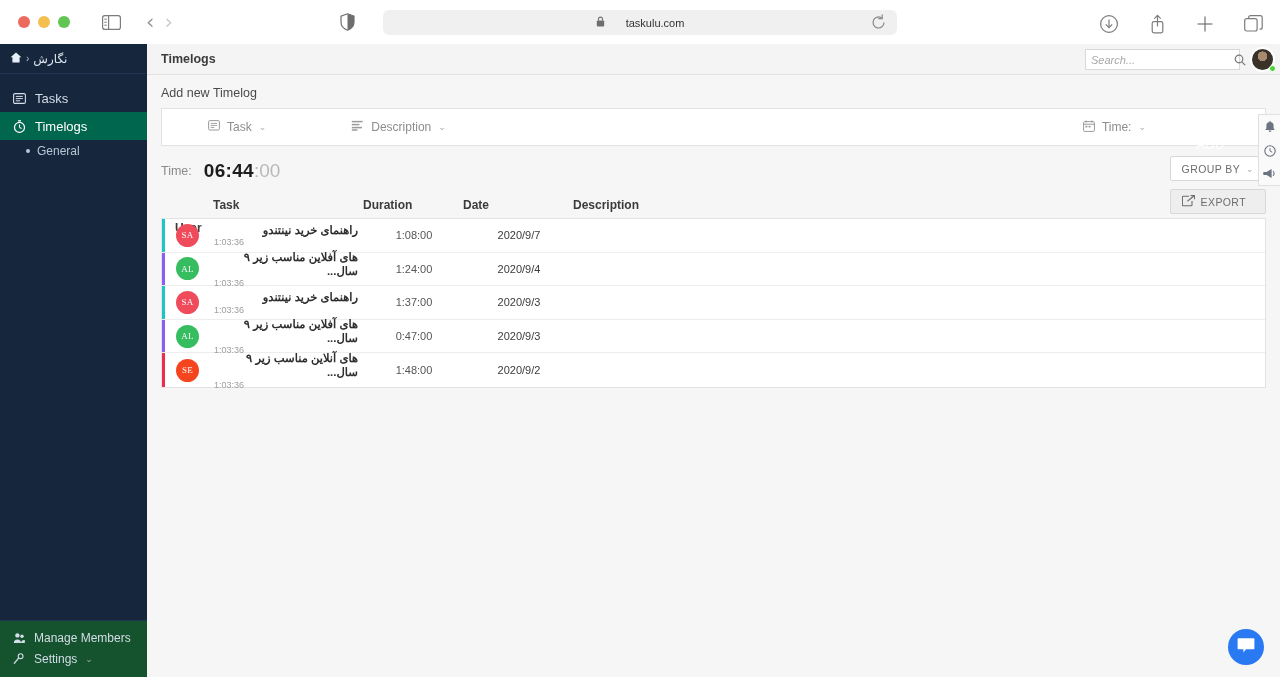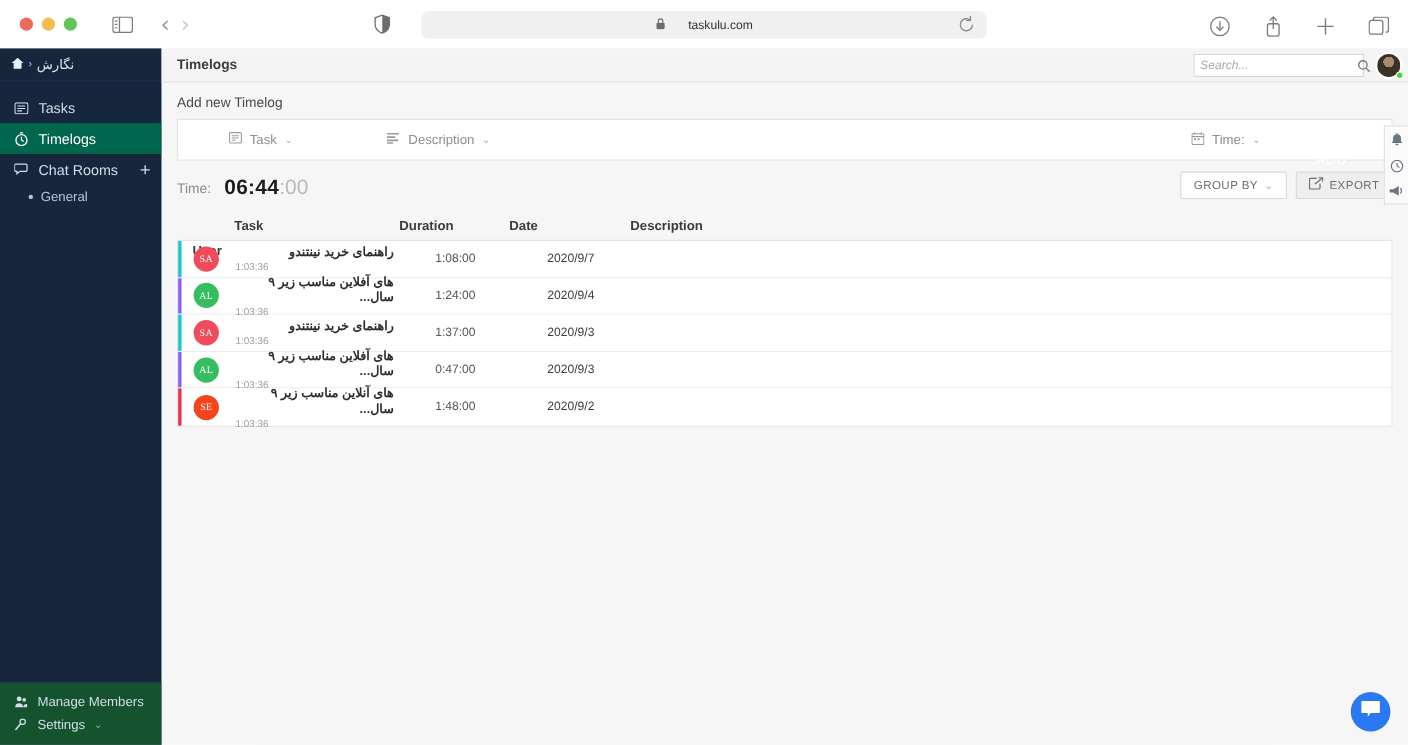--- a/index.html
+++ b/index.html
@@ -169,21 +169,21 @@
 
   
   .timerow {
     display: flex; align-items: center;
     padding: 14px 14px 10px 14px; position: relative;
   }
   .time-label { font-size: 12.5px; color: #8a8a8a; margin-right: 12px; }
   .time-big { font-size: 19px; font-weight: bold; color: #1d1d1d; letter-spacing: 0.3px; }
   .time-sec { font-size: 19px; color: #b9b9b9; font-weight: normal; }
   .timerow-actions {
-    position: absolute; right: 14px; top: 10px; display: flex; gap: 8px;
+    position: absolute; right: 14px; top: 10px; display: flex; gap: 8px; flex-direction: column;
   }
   .btn-sm {
     height: 25px; padding: 0 11px; font-size: 10.5px;
     color: #6d6d6d; letter-spacing: 0.4px;
     border: 1px solid #d8d8d8; display: flex; align-items: center;
     gap: 6px; cursor: pointer; border-radius: 2px;
   }
   .btn-white { background: #ffffff; }
   .btn-grey { background: #eeeeee; }
 
@@ -347,29 +347,20 @@
         <svg width="13" height="13" viewBox="0 0 13 13">
           <circle cx="6.5" cy="7.4" r="5" fill="none" stroke="#ffffff" stroke-width="1.2"></circle>
           <line x1="6.5" y1="4.4" x2="6.5" y2="7.4" stroke="#ffffff" stroke-width="1.1"></line>
           <line x1="6.5" y1="7.4" x2="8.6" y2="8.6" stroke="#ffffff" stroke-width="1.1"></line>
           <line x1="5.1" y1="0.8" x2="7.9" y2="0.8" stroke="#ffffff" stroke-width="1.3"></line>
         </svg>
       </span>
       <span>Timelogs</span>
     </div>
 
-    <div class="sb-item">
-      <span class="sb-icon">
-        <svg width="13" height="12" viewBox="0 0 13 12">
-          <path d="M1.2 1.2 h9.4 a1 1 0 0 1 1 1 v4.6 a1 1 0 0 1 -1 1 h-5.4 l-2.8 2.2 v-2.2 h-1.2 a1 1 0 0 1 -1 -1 v-4.6 a1 1 0 0 1 1 -1 z" fill="none" stroke="#d4dde8" stroke-width="1.1"></path>
-        </svg>
-      </span>
-      <span>Chat Rooms</span>
-      <span class="sb-plus">+</span>
-    </div>
 
     <div class="sb-subitem">
       <span class="sb-dot"></span>
       <span>General</span>
     </div>
   </div>
 
   <div class="sb-footer">
     <div class="sb-foot-item">
       <span class="sb-icon">

